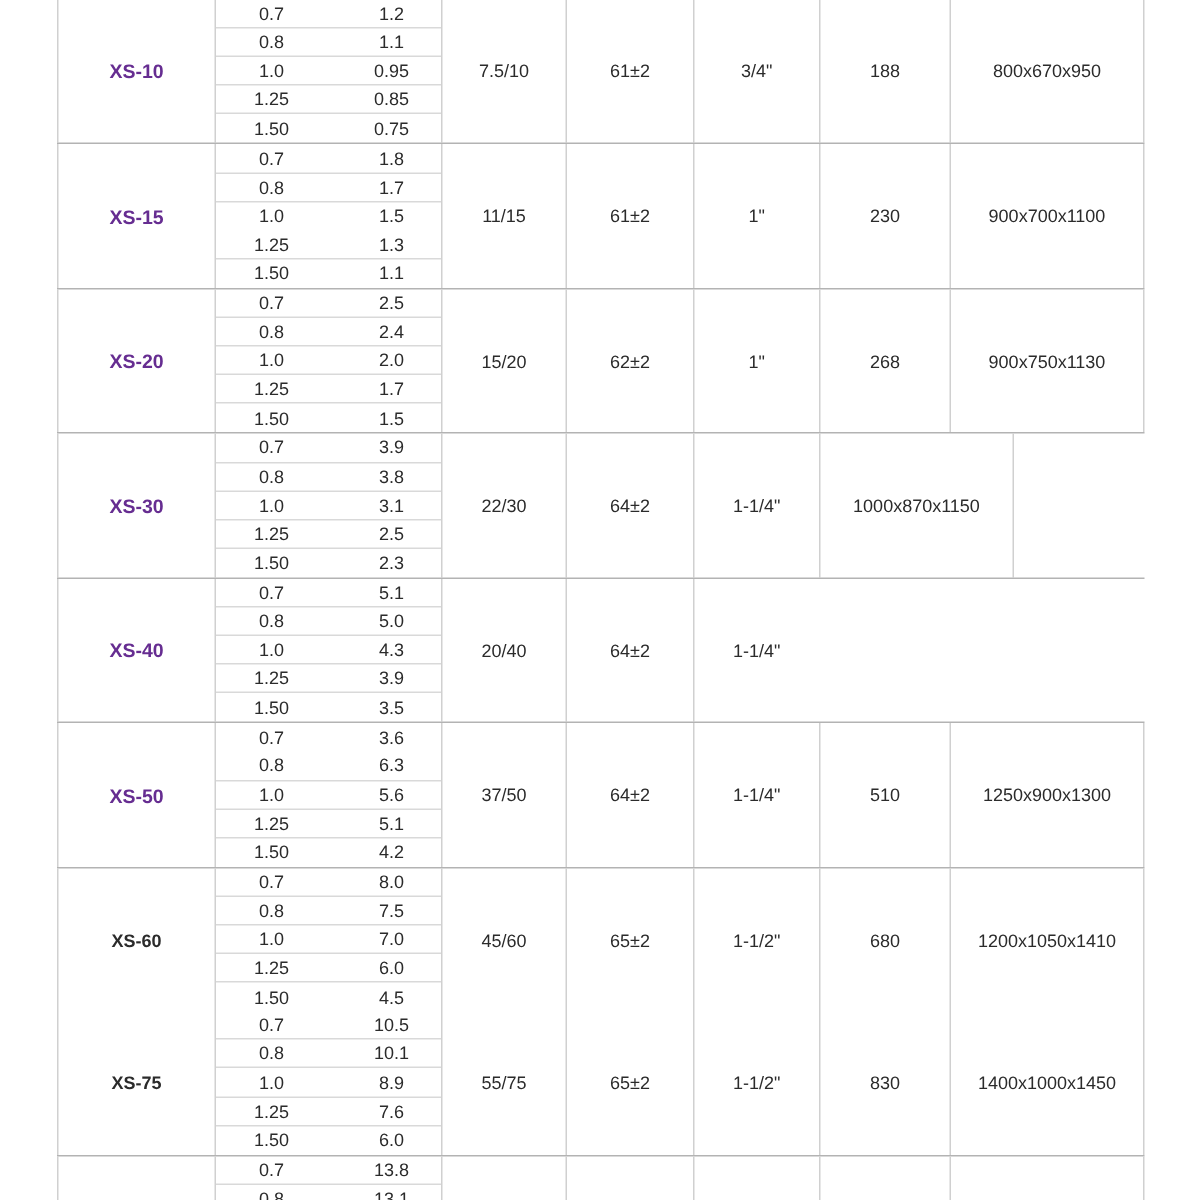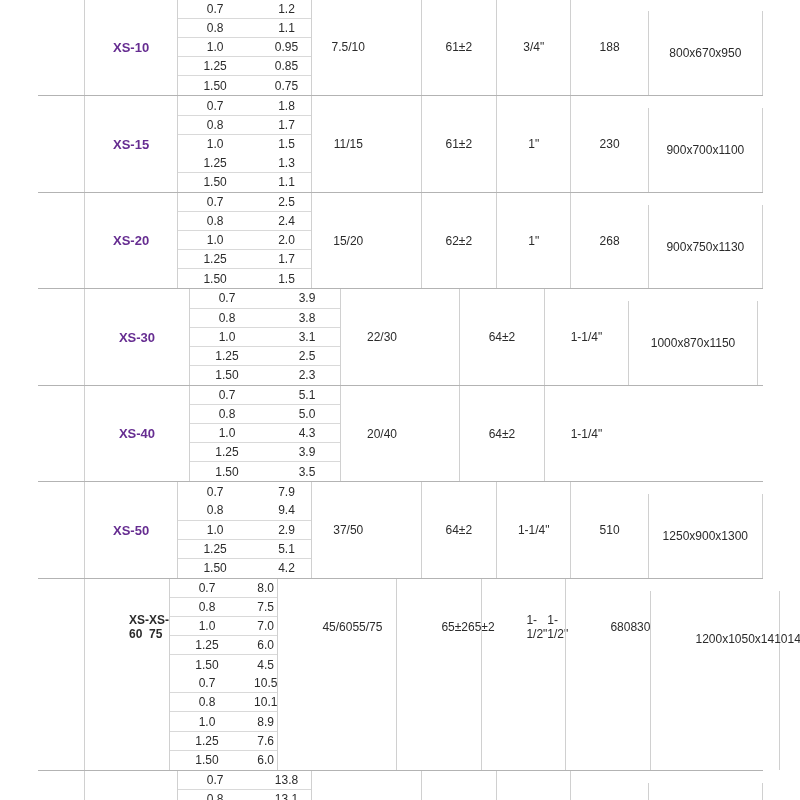--- a/index.html
+++ b/index.html
@@ -28,44 +28,44 @@
   }
   .g{display:flex;border-top:1px solid var(--gline);}
   .g.first{border-top:none;}
   .g.first .sc{border-top:1px solid var(--sline);}
   .cell{
     border-left:1px solid var(--vline);
     display:flex;align-items:center;justify-content:center;
     font-size:12px;color:var(--txt);
   }
   .m{font-weight:bold;color:var(--purple);font-size:13px;}
-  .wm{width:105px;margin-left:46px;}
+  .wm{width:105px;}
   .wp{width:83px;}
-  .wn{width:85px;margin-left:36px;}
+  .wn{width:85px;}
   .wi{width:84px;}
   .ww{width:87px;}
-  .wd{width:130px;border-right:1px solid var(--vline);margin-top:12px;}
+  .wd{width:130px;border-right:1px solid var(--vline);}
   .sc{
     width:151px;
     border-left:1px solid var(--vline);
     display:flex;flex-direction:column;
   }
   .sr{
     height:19.1px;
     border-bottom:1px solid var(--sline);
     display:flex;align-items:center;
     font-size:12px;color:var(--txt);gap:10px;
   }
   .sr:last-child{border-bottom:none;}
   .sr.no-sep{border-bottom:none;}
   .p{width:74px;display:flex;align-items:center;justify-content:center;}
   .c{flex:1;display:flex;align-items:center;justify-content:center;text-align:right;}
   .stack{
     border-left:1px solid var(--vline);
-    display:flex;flex-direction:row;padding-left:44px;
+    display:flex;flex-direction:column;
   }
   .half{
     height:95.5px;
     display:flex;align-items:center;justify-content:center;
     font-size:12px;color:var(--txt);
   }
   .partial{min-height:40px;}
   .partial .sr:last-child{border-bottom:none;}
 </style>
 </head>
@@ -223,29 +223,29 @@
     <div class="cell wp">20/40</div>
     <div class="cell wn">64±2</div>
     <div class="cell wi">1-1/4"</div>
   </div>
 
   <div class="g">
     <div class="cell wm m">XS-50</div>
     <div class="sc">
       <div class="sr no-sep">
           <span class="p">0.7</span>
-          <span class="c">7.9</span>
-        </div>
-      <div class="sr">
-          <span class="p">0.8</span>
-          <span class="c">9.4</span>
-        </div>
-      <div class="sr">
-          <span class="p">1.0</span>
-          <span class="c">2.9</span>
+          <span class="c">3.6</span>
+        </div>
+      <div class="sr">
+          <span class="p">0.8</span>
+          <span class="c">6.3</span>
+        </div>
+      <div class="sr">
+          <span class="p">1.0</span>
+          <span class="c">5.6</span>
         </div>
       <div class="sr">
           <span class="p">1.25</span>
           <span class="c">5.1</span>
         </div>
       <div class="sr">
           <span class="p">1.50</span>
           <span class="c">4.2</span>
         </div>
     </div>

